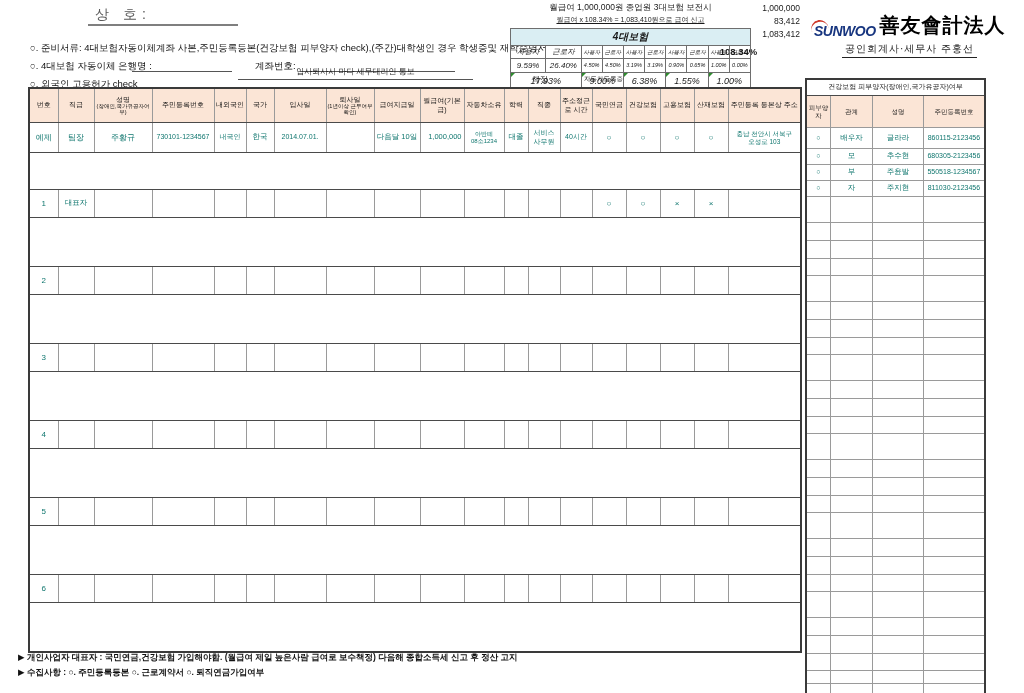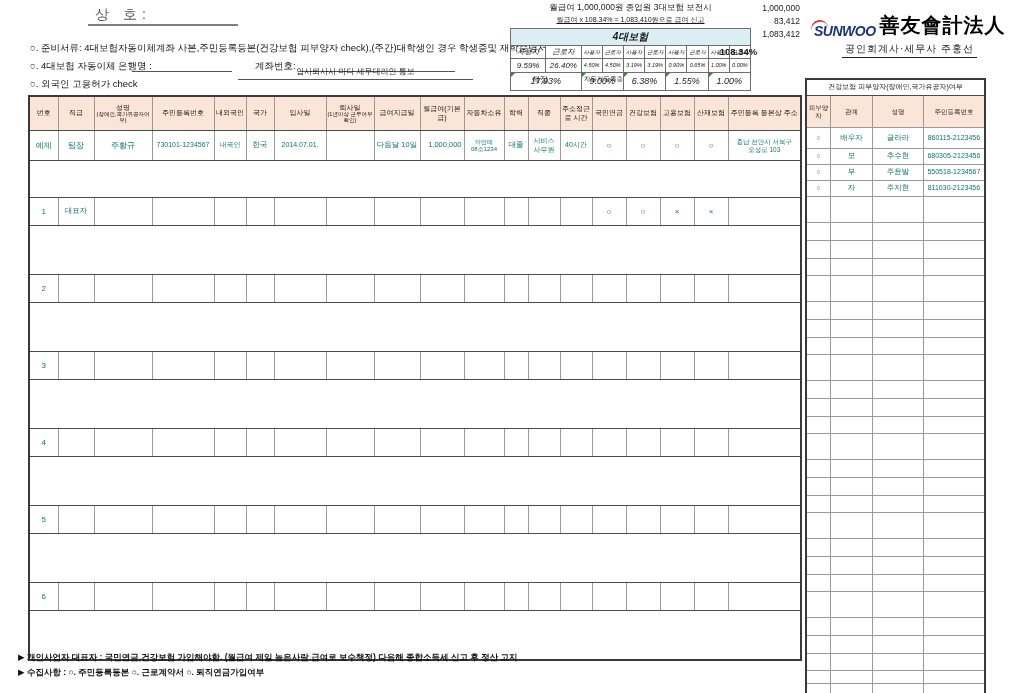--- a/index.html
+++ b/index.html
@@ -48,21 +48,21 @@
   #ins-table .ititle td{background:#DAEEF3;font-size:10px;font-weight:bold;height:16px;}
   #ins-table .ihead td{font-size:7.5px;height:12px;}
   #ins-table .ihead td.sm{font-size:5.5px;}
   #ins-table .irate td{font-size:8px;height:13px;margin-top:32px;}
   #ins-table .irate td.sm{font-size:5.5px;}
   #ins-table .itot td{font-size:9px;height:17px;position:relative;}
   #ins-table .itot td::before{content:"";position:absolute;left:0;top:0;
         border-top:4px solid #2e8b2e;border-right:4px solid transparent;}
 
   
-  #main-wrap{left:28px;top:95px;}
+  #main-wrap{left:28px;top:87px;}
   #main-table{width:772px;border:2px solid #3a3a3a;}
   #main-table td{border-left:1px solid #9a9a9a;border-right:1px solid #9a9a9a;
                  border-top:1px solid #4a4a4a;border-bottom:1px solid #4a4a4a;}
   #main-table td.hdr{background:#FBE5D6;font-size:7px;color:#111;}
   #main-table td .sub{font-size:5.5px;line-height:1.05;display:block;}
   #main-table .gap td{border-left:none;border-right:none;}
   .v{color:#0f766e;}
   .rh33 td{height:33px;} .rh29 td{height:29px;} .rh36 td{height:36px;}
   .rh27 td{height:27px;} .rh48 td{height:48px;}
   .f6{font-size:6px;} .f65{font-size:6.5px;} .f7{font-size:7px;} .f75{font-size:7.5px;} .f8{font-size:8px;}

